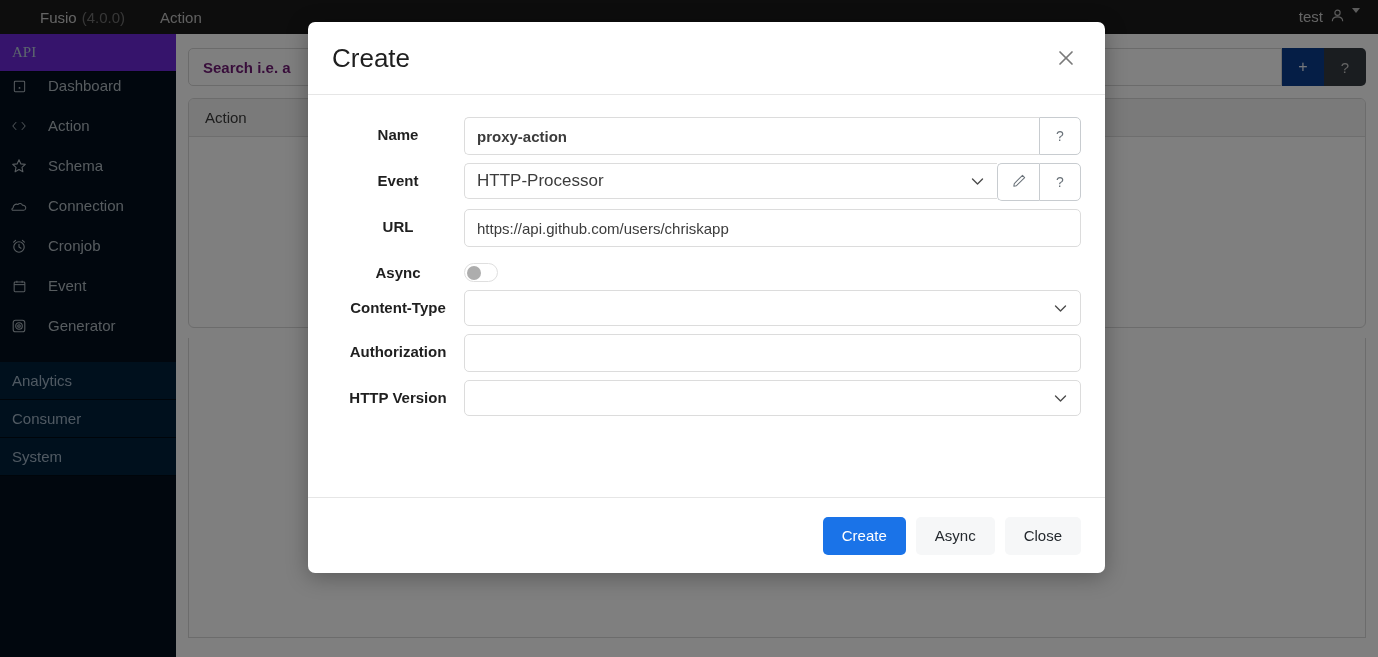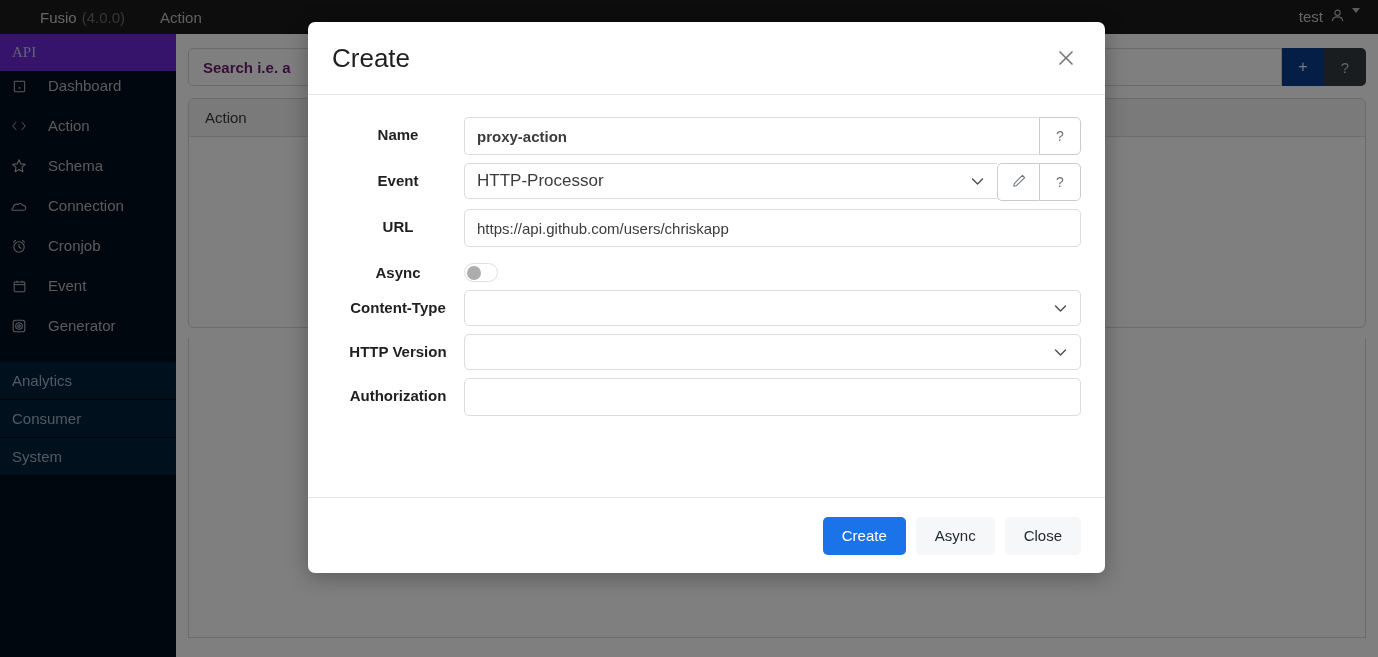--- a/index.html
+++ b/index.html
@@ -479,42 +479,42 @@
           <span class="chev">
             <svg width="13" height="9" viewBox="0 0 13 9" fill="none" stroke="#4c4c4c" stroke-width="1.4" stroke-linecap="round" stroke-linejoin="round">
               <path d="M1.5 2 L6.5 7 L11.5 2"></path>
             </svg>
           </span>
         </div>
       </div>
     </div>
 
     <div class="form-row">
+      <div class="form-label">Authorization</div>
+      <div class="form-control-wrap">
+        <div class="inp">
+          <span></span>
+        </div>
+      </div>
+    </div>
+
+    <div class="form-row">
       <div class="form-label">HTTP Version</div>
       <div class="form-control-wrap">
         <div class="sel">
           <span></span>
           <span class="chev">
             <svg width="13" height="9" viewBox="0 0 13 9" fill="none" stroke="#4c4c4c" stroke-width="1.4" stroke-linecap="round" stroke-linejoin="round">
               <path d="M1.5 2 L6.5 7 L11.5 2"></path>
             </svg>
           </span>
         </div>
       </div>
     </div>
 
-    <div class="form-row">
-      <div class="form-label">Authorization</div>
-      <div class="form-control-wrap">
-        <div class="inp">
-          <span></span>
-        </div>
-      </div>
-    </div>
-
   </div>
 
   <div class="modal-footer">
     <button class="btn btn-primary">Create</button>
     <button class="btn btn-light">Async</button>
     <button class="btn btn-light">Close</button>
   </div>
 
 </div>
 

